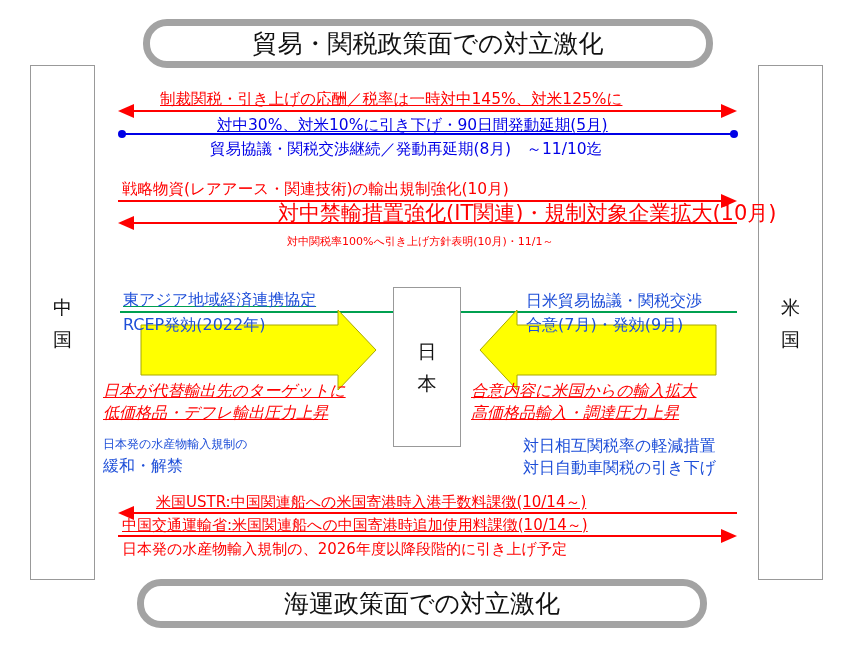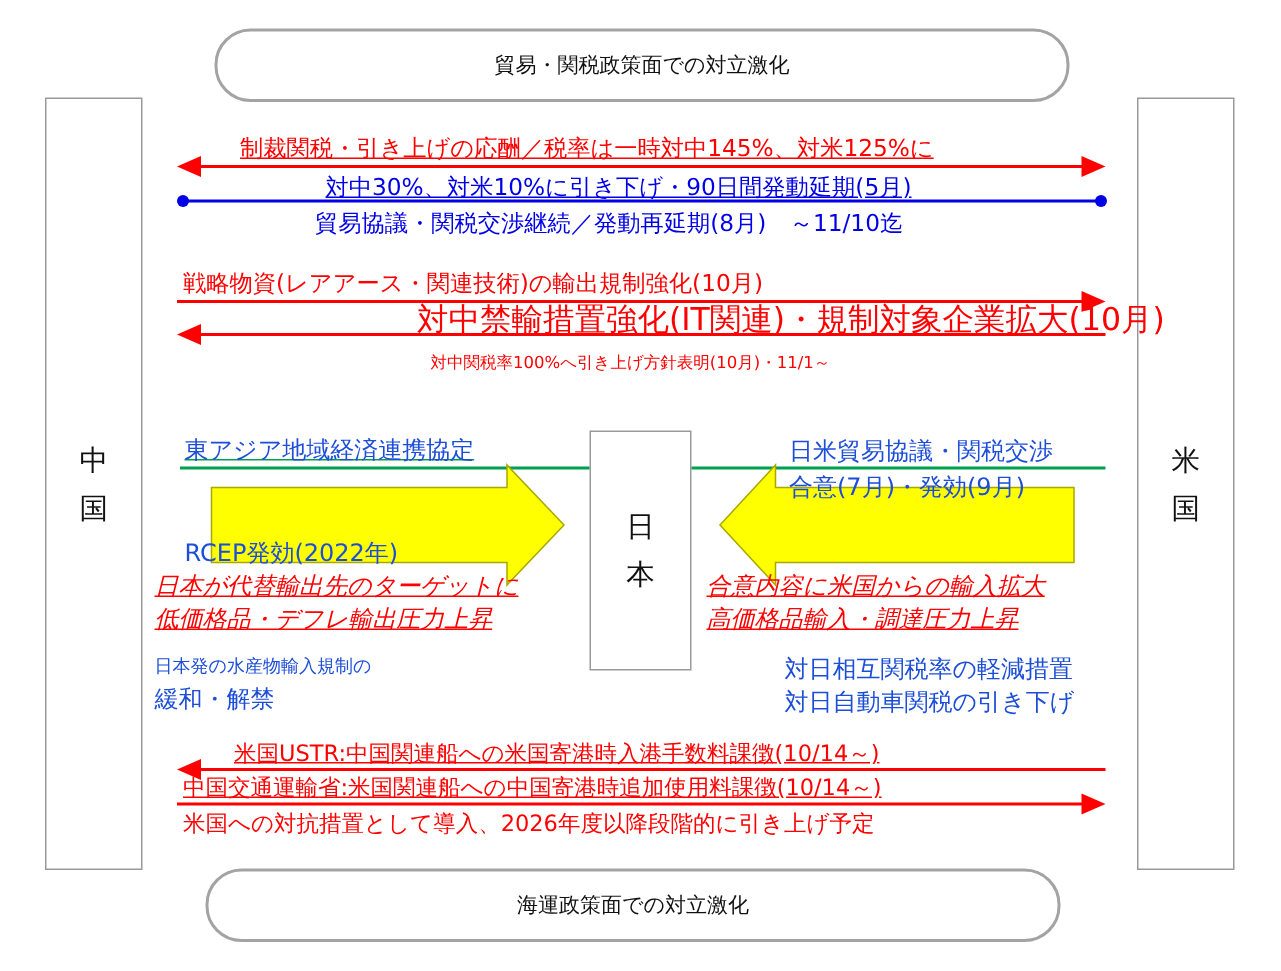--- a/index.html
+++ b/index.html
@@ -1,19 +1,19 @@
 <!DOCTYPE html>
 <html><head>
 <meta charset="utf-8">
 <style>
   html, body { margin:0; padding:0; background:#ffffff; }
   body { width:854px; height:647px; position:relative; overflow:hidden;
          font-family:"DejaVu Sans","Liberation Sans",sans-serif; }
-  .pill { position:absolute; border:2px solid #a3a3a3; border-radius:24px; background:#fff;
-          display:flex; align-items:center; justify-content:center; color:#111; font-size:14px; box-sizing:border-box; }
+  .pill { position:absolute; border:7px solid #a3a3a3; border-radius:24px; background:#fff;
+          display:flex; align-items:center; justify-content:center; color:#111; font-size:25px; box-sizing:border-box; }
   .country { position:absolute; border:1px solid #999; background:#fff; box-sizing:border-box;
              display:flex; flex-direction:column; align-items:center; justify-content:center;
              font-size:19px; color:#111; }
   .country span { display:block; line-height:32px; }
   .txt { position:absolute; white-space:nowrap; font-size:15px; line-height:18px; }
   .red { color:#ff0000; }
   .blue { color:#0000e6; }
   .green { color:#1d4ed8; }
   .ul-red { text-decoration:underline; text-decoration-color:#ff0000; }
   .ul-blue { text-decoration:underline; text-decoration-color:#0000e6; }
@@ -82,32 +82,32 @@
 </svg>
 
 <div class="txt red ul-red" style="left:160px; top:90px; font-size:15.5px;">制裁関税・引き上げの応酬／税率は一時対中145%、対米125%に</div>
 <div class="txt blue ul-blue" style="left:217px; top:116px; font-size:15.5px;">対中30%、対米10%に引き下げ・90日間発動延期(5月)</div>
 <div class="txt blue" style="left:210px; top:140px; font-size:15.5px;">貿易協議・関税交渉継続／発動再延期(8月)　～11/10迄</div>
 <div class="txt red" style="left:122px; top:180px; font-size:15.5px;">戦略物資(レアアース・関連技術)の輸出規制強化(10月)</div>
 <div class="txt red" style="left:278px; top:204px; font-size:21px;">対中禁輸措置強化(IT関連)・規制対象企業拡大(10月)</div>
 <div class="txt red" style="left:287px; top:233px; font-size:11px;">対中関税率100%へ引き上げ方針表明(10月)・11/1～</div>
 
 <div class="txt green ul-green" style="left:123px; top:291px; font-size:16px;">東アジア地域経済連携協定</div>
-<div class="txt green" style="left:123px; top:316px; font-size:16px;margin-top:44px;">RCEP発効(2022年)</div>
+<div class="txt green" style="left:123px; top:316px; font-size:16px;">RCEP発効(2022年)</div>
 <div class="txt red italic ul-red" style="left:103px; top:382px; font-size:16px;">日本が代替輸出先のターゲットに</div>
 <div class="txt red italic ul-red" style="left:103px; top:404px; font-size:16px;">低価格品・デフレ輸出圧力上昇</div>
 <div class="txt green" style="left:103px; top:435px; font-size:12px;">日本発の水産物輸入規制の</div>
 <div class="txt green" style="left:103px; top:457px; font-size:16px;">緩和・解禁</div>
 
 <div class="txt green" style="left:526px; top:292px; font-size:16px;">日米貿易協議・関税交渉</div>
 <div class="txt green" style="left:526px; top:316px; font-size:16px;">合意(7月)・発効(9月)</div>
 <div class="txt red italic ul-red" style="left:471px; top:382px; font-size:16px;">合意内容に米国からの輸入拡大</div>
 <div class="txt red italic ul-red" style="left:471px; top:404px; font-size:16px;">高価格品輸入・調達圧力上昇</div>
 <div class="txt green" style="left:523px; top:437px; font-size:16px;">対日相互関税率の軽減措置</div>
 <div class="txt green" style="left:523px; top:459px; font-size:16px;">対日自動車関税の引き下げ</div>
 
 <div class="txt red ul-red" style="left:156px; top:493px; font-size:15px;">米国USTR:中国関連船への米国寄港時入港手数料課徴(10/14～)</div>
 <div class="txt red ul-red" style="left:122px; top:516px; font-size:15px;">中国交通運輸省:米国関連船への中国寄港時追加使用料課徴(10/14～)</div>
-<div class="txt red" style="left:122px; top:540px; font-size:15px;">米国への対抗措置として導入、2026年度以降段階的に引き上げ予定</div>
+<div class="txt red" style="left:122px; top:540px; font-size:15px;">日本発の水産物輸入規制の、2026年度以降段階的に引き上げ予定</div>
 
 <div class="pill" style="left:137px; top:579px; width:570px; height:49px;text-align:right;">
   <span>海運政策面での対立激化</span>
 </div>
 
 </body></html>

